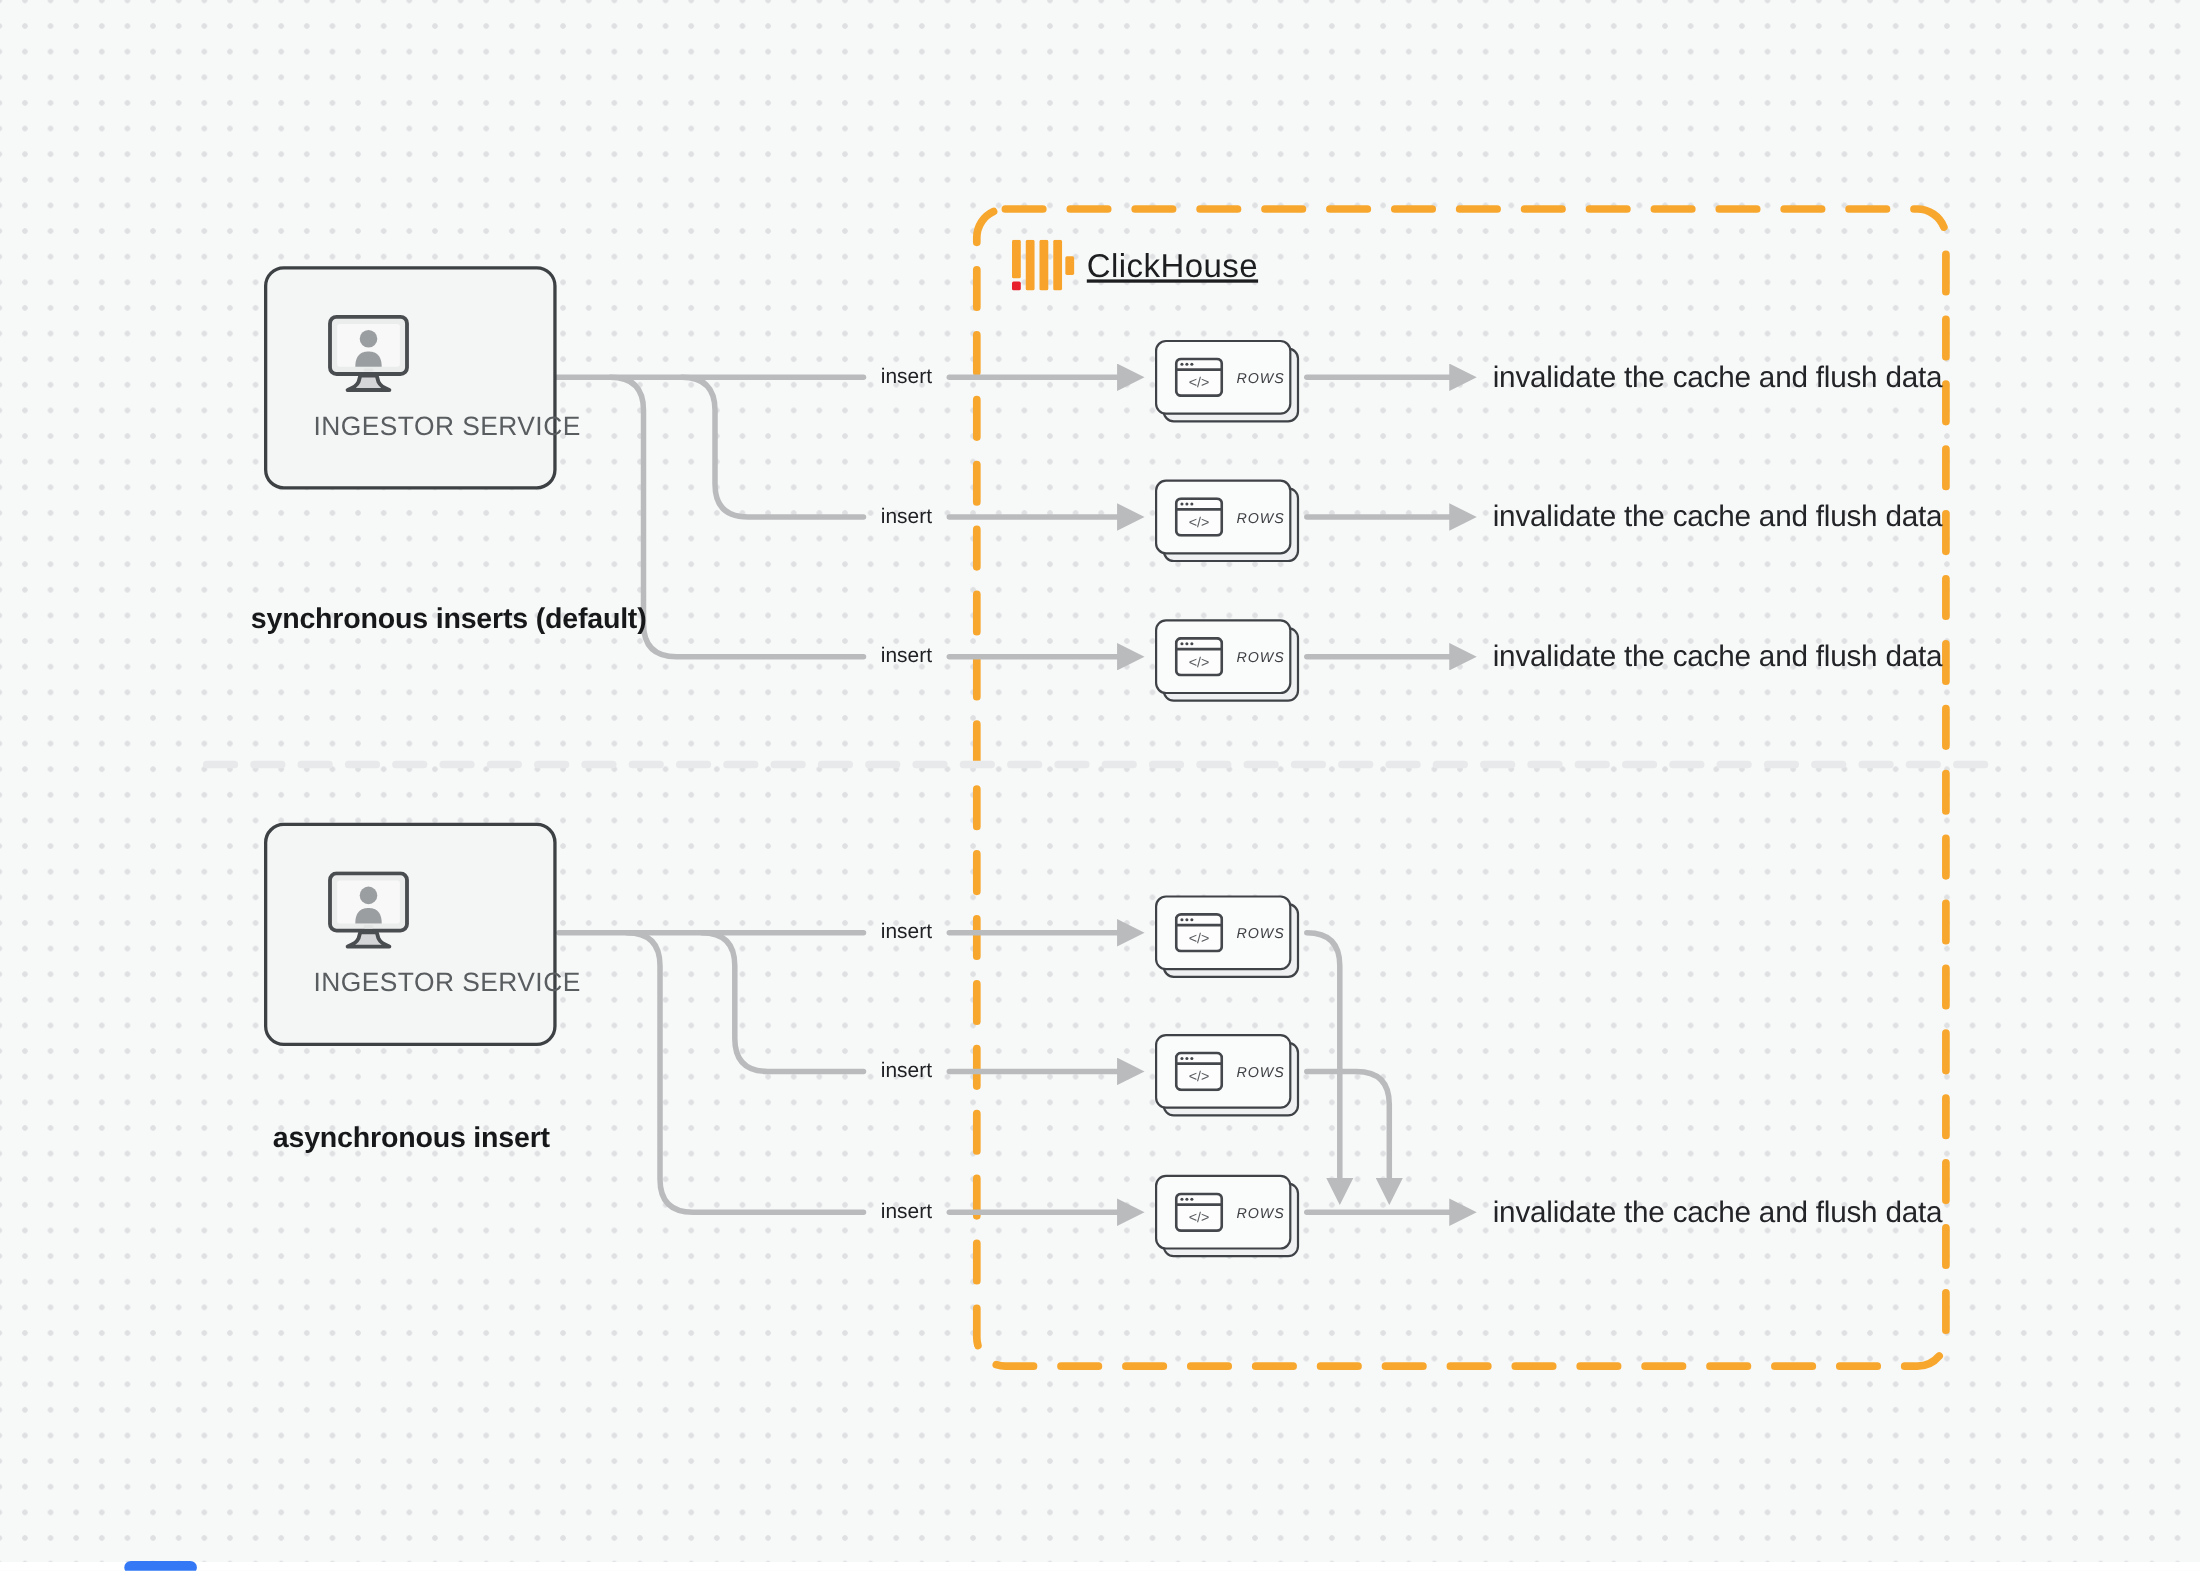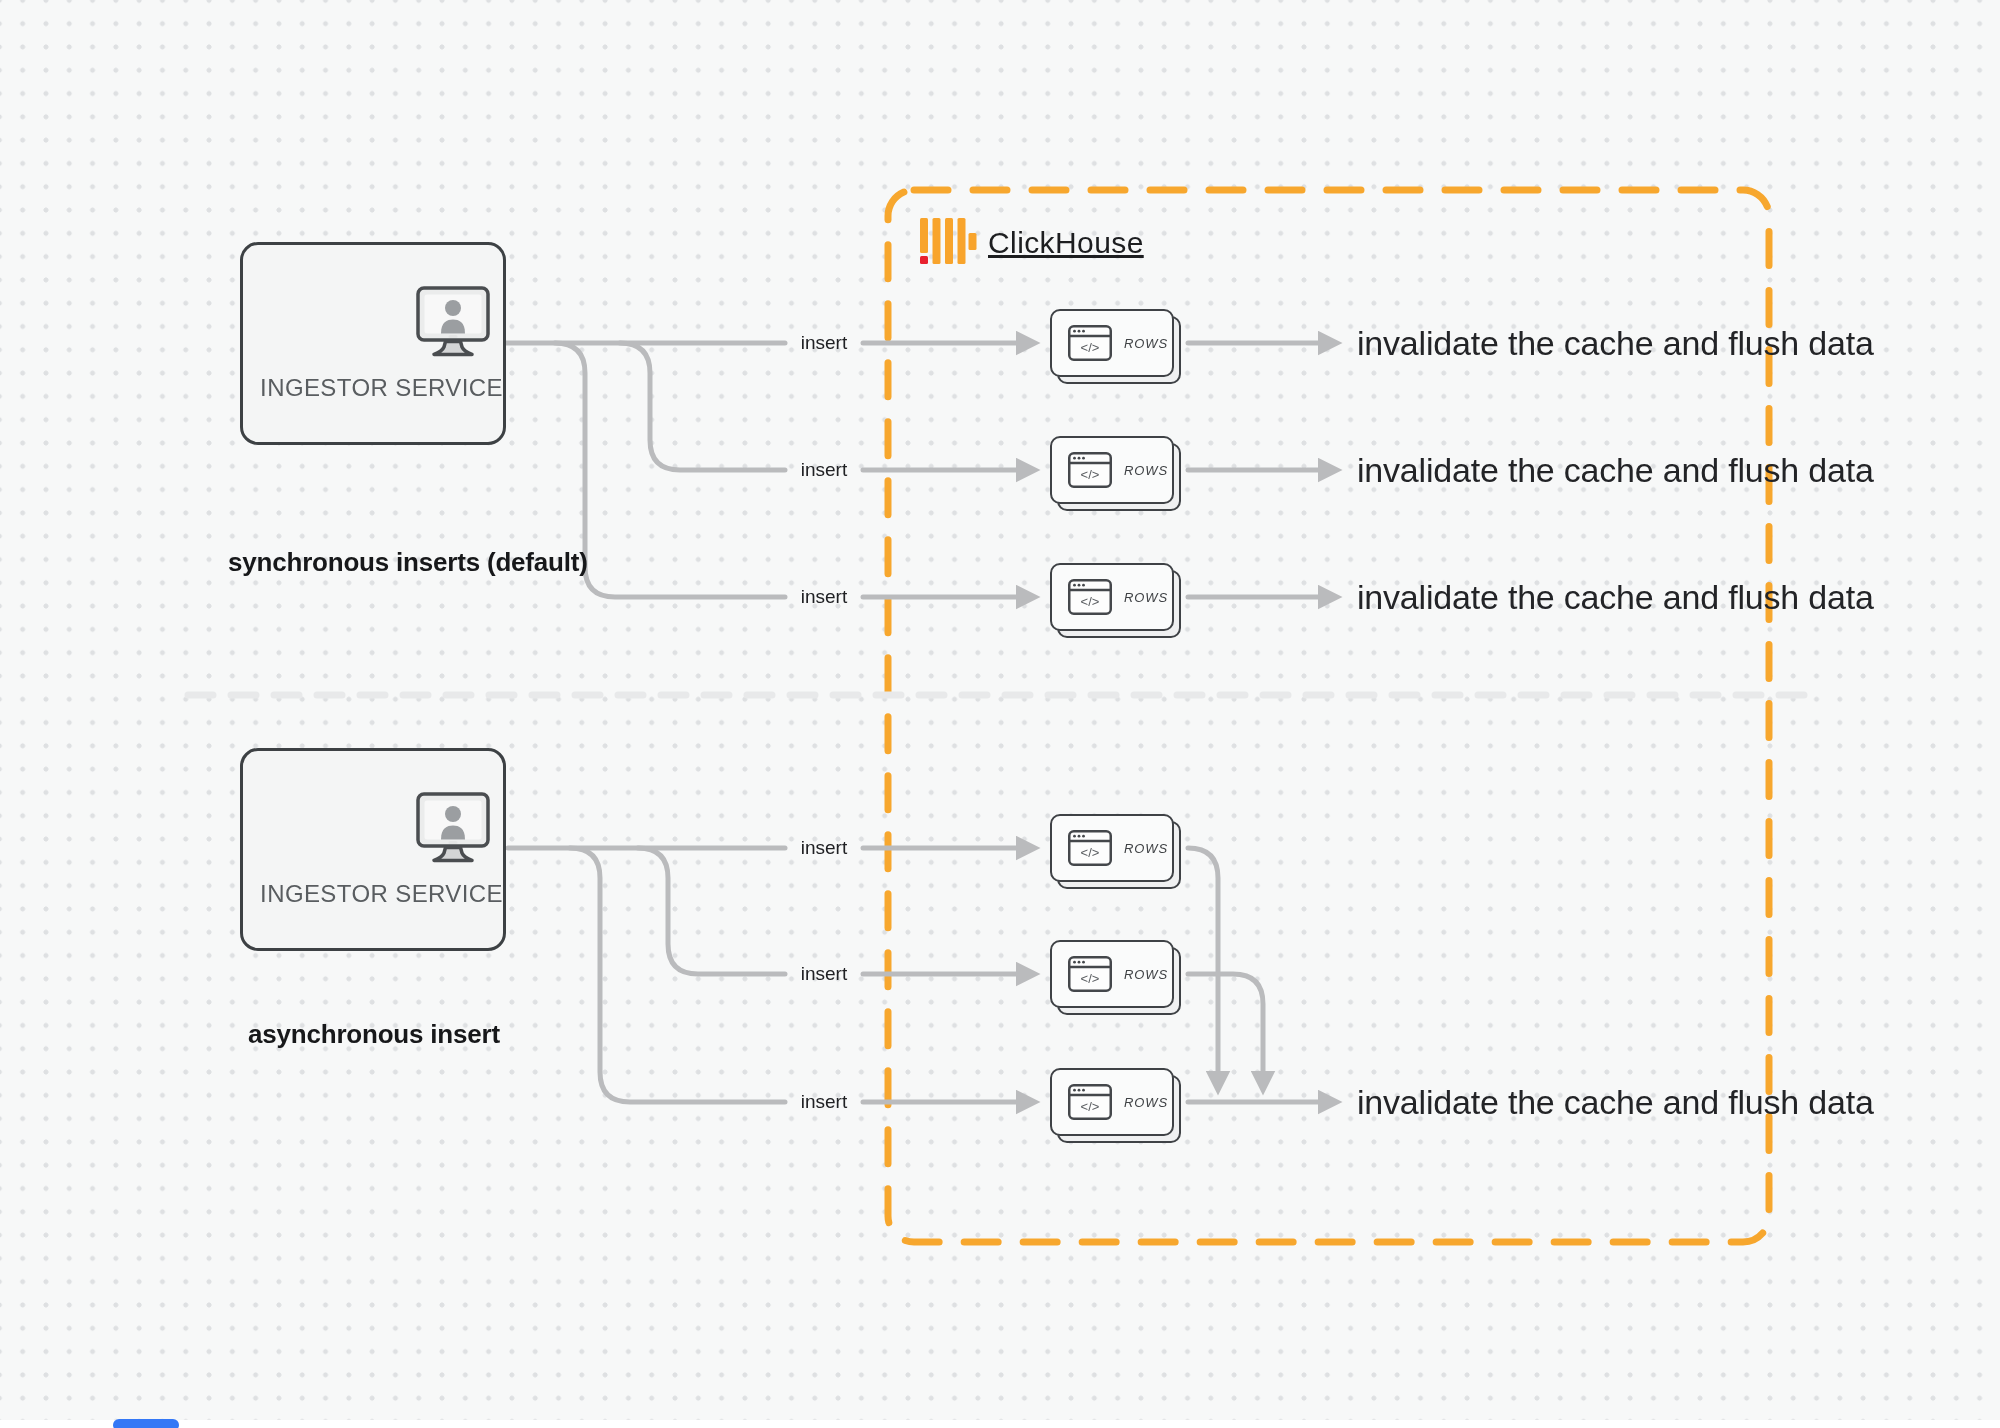--- a/index.html
+++ b/index.html
@@ -8,34 +8,34 @@
     position:relative;width:2000px;height:1428px;overflow:hidden;
     background-color:#f7f8f8;
     background-image:radial-gradient(circle,#dee0e2 2.2px,rgba(0,0,0,0) 2.8px);
     background-size:23.3px 23.3px;background-position:11px 12px;
   }
   svg.layer{position:absolute;left:0;top:0;z-index:1;}
   .node{position:absolute;z-index:2;}
 
   .ingestor{
     width:266px;height:203px;border:3.5px solid #3d4144;border-radius:18px;
-    background:#f4f5f5;display:flex;flex-direction:column;align-items:flex-end;
-    justify-content:center;gap:10px;box-sizing:border-box;
+    background:#f4f5f5;display:flex;flex-direction:column;align-items:flex-start;
+    justify-content:center;gap:10px;box-sizing:border-box;padding-left:42px;
   }
   .ingestor .lbl{
     font-size:24px;color:#595d60;letter-spacing:.4px;white-space:nowrap;
   }
   .caption{
     font-size:26px;font-weight:bold;color:#17181a;letter-spacing:-.2px;white-space:nowrap;
   }
   .insert-label{
     font-size:19px;color:#202124;transform:translate(-50%,-50%);white-space:nowrap;
   }
   .result-label{
-    font-size:34px;color:#232427;transform:translateY(-50%);white-space:nowrap;letter-spacing:-.2px;
+    font-size:27px;color:#232427;transform:translateY(-50%);white-space:nowrap;letter-spacing:-.2px;
   }
   .ch-wordmark{
     font-size:30px;font-weight:500;color:#1d1e20;letter-spacing:.4px;
     transform:translateY(-50%);white-space:nowrap;text-decoration:underline;
   }
   .rows-card{width:132px;height:76px;}
   .rows-card .back,.rows-card .front{
     position:absolute;width:124px;height:68px;border:2.5px solid #3f4246;
     border-radius:10px;box-sizing:border-box;
   }

